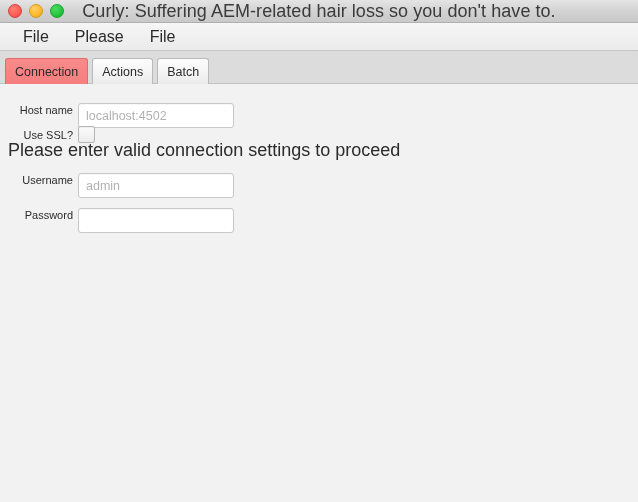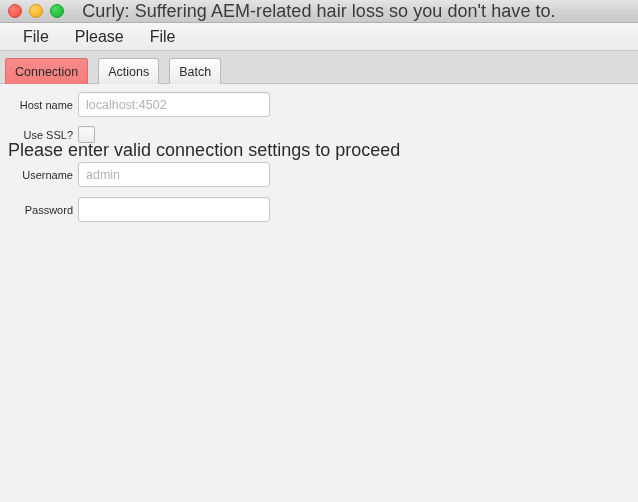--- a/index.html
+++ b/index.html
@@ -111,21 +111,21 @@
     display: flex;
     align-items: center;
     padding: 4px 9px;
     font-size: 12.5px;
     color: #2b2b2b;
     border: 1px solid #b9b9b9;
     border-bottom: none;
     border-top-left-radius: 3px;
     border-top-right-radius: 3px;
     background: linear-gradient(to bottom, #fdfdfd 0%, #f3f3f3 60%, #ebebeb 100%);
-    margin-right: 10px;
+    margin-right: 4px;
     white-space: nowrap;
     cursor: default;
     position: relative;
     bottom: -1px;
   }
   .tab.selected {
     background: linear-gradient(to bottom, #f98b8b 0%, #f78383 55%, #f67d7d 100%);
     border-color: #e06c6c;
     color: #2b2b2b;
   }
@@ -148,32 +148,33 @@
     width: 78px;
     text-align: right;
     font-size: 11px;
     color: #2b2b2b;
     white-space: nowrap;
     padding-right: 5px;
     box-sizing: border-box;
     user-select: none;
   }
   .text-input {
-    width: 192px;
+    width: 156px;
     height: 25px;
     box-sizing: border-box;
     border: 1px solid #c8c8c8;
     border-radius: 3px;
     background: #ffffff;
     font-family: "Liberation Sans", sans-serif;
     font-size: 12.5px;
     color: #2b2b2b;
     padding: 0 7px;
     outline: none;
     box-shadow: inset 0 1px 1px rgba(0,0,0,0.035);
+    margin-top: 11px;
   }
   .text-input::placeholder {
     color: #b2b2b2;
     opacity: 1;
   }
 
   .checkbox {
     width: 17px;
     height: 17px;
     box-sizing: border-box;

